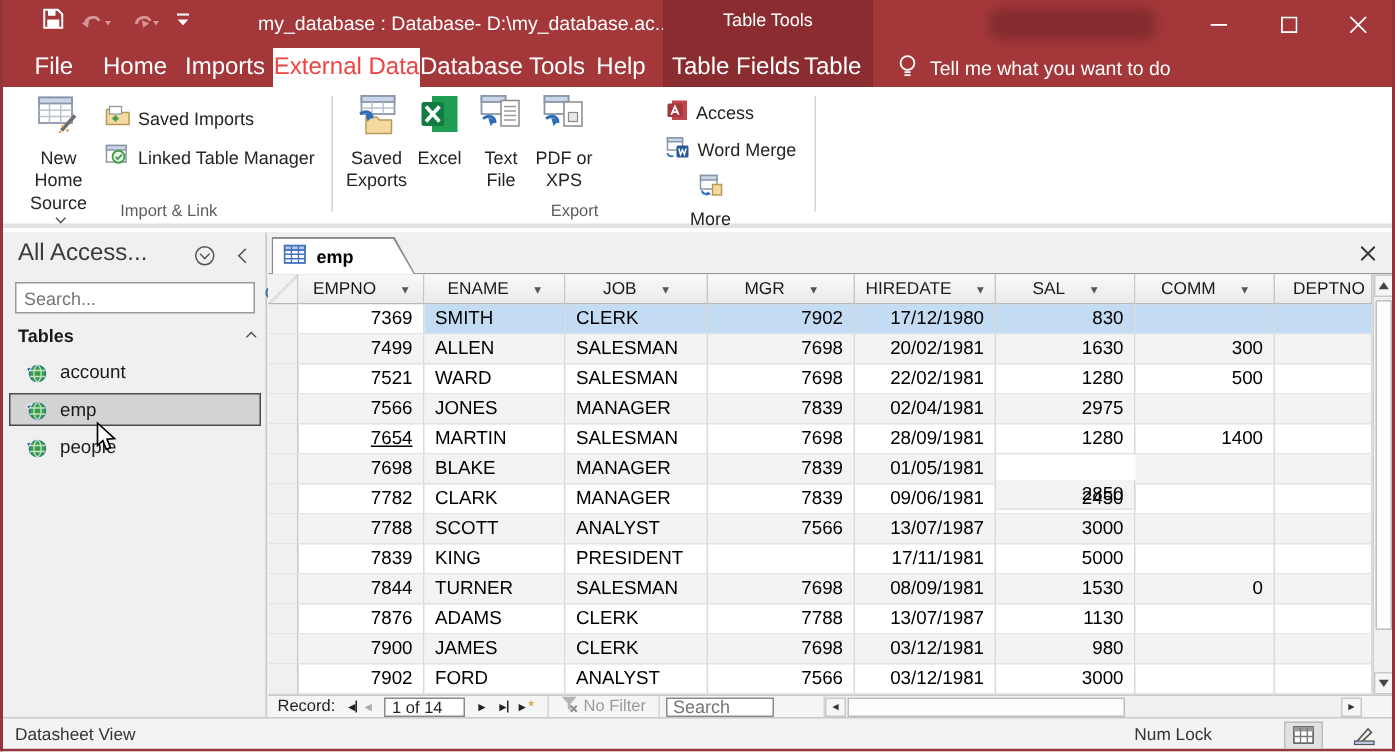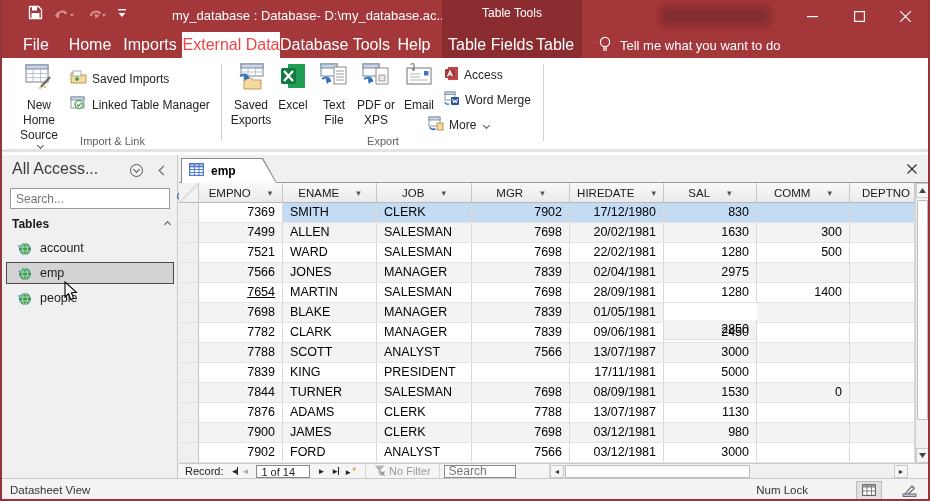--- a/index.html
+++ b/index.html
@@ -278,31 +278,20 @@
             <rect x="2" y="2" width="16" height="4" fill="#c9d5e8" stroke="#8a97a8" stroke-width="1.2"></rect>
             <path d="M15 6 h12 v16 h-12 z" fill="#fff" stroke="#8a8a8a" stroke-width="1"></path>
             <rect x="18" y="13" width="6" height="6" fill="#e8e8e8" stroke="#8a8a8a" stroke-width="0.8"></rect>
             <path d="M3 17 C8 14 11 16 11 20" fill="none" stroke="#2f6fba" stroke-width="2"></path>
             <path d="M12 18 l-4 4 l-1.5 -5.5 z" fill="#2f6fba"></path>
           </svg>
       </span>
       <span>PDF or XPS</span>
     </div>
 
-    <div class="bigbtn" style="left:398px; width:38px;">
-      <span class="ic">
-        <svg width="30" height="28" viewBox="0 0 30 28">
-            <rect x="3" y="6" width="24" height="16" fill="#fff" stroke="#8a8a8a" stroke-width="1.2"></rect>
-            <rect x="20" y="9" width="4.5" height="4.5" fill="#4472c4"></rect>
-            <path d="M6 12h10 M6 15h10 M6 18h18" stroke="#b5b5b5" stroke-width="1"></path>
-            <path d="M7 3 C7 1,10 1,10 3 l0 6 C10 8,8 8,8 6.5" fill="none" stroke="#7a7a7a" stroke-width="1.2"></path>
-          </svg>
-      </span>
-      <span>Email</span>
-    </div>
 
     <div class="smallbtn" style="left:442px; top:8px;">
       <span>
         <svg width="15" height="15" viewBox="0 0 15 15">
             <rect x="4" y="1" width="10" height="13" fill="#c2454d"></rect>
             <rect x="1" y="3" width="10" height="9" rx="1" fill="#a4373a"></rect>
             <path d="M3.5 10.5 L6 5 L8.5 10.5 M4.4 8.7 h3.2" stroke="#fff" stroke-width="1.2" fill="none"></path>
           </svg>
       </span>
       <span>Access</span>
@@ -314,21 +303,21 @@
             <rect x="1" y="1" width="10" height="8" fill="#fff" stroke="#8a97a8" stroke-width="1"></rect>
             <rect x="1" y="1" width="10" height="2.5" fill="#c9d5e8" stroke="#8a97a8" stroke-width="1"></rect>
             <rect x="7" y="6" width="8" height="8" rx="1" fill="#2b579a"></rect>
             <path d="M8.6 8 l1.1 4 l1.3 -3 l1.3 3 l1.1 -4" stroke="#fff" stroke-width="1" fill="none"></path>
             <path d="M1 11 C1 13 3 13.5 5 13" fill="none" stroke="#2f6fba" stroke-width="1.2"></path>
           </svg>
       </span>
       <span>Word Merge</span>
     </div>
 
-    <div class="smallbtn" style="left:426px; top:58px;">
+    <div class="smallbtn" style="left:458px; top:58px;flex-direction:column;">
       <span>
         <svg width="16" height="15" viewBox="0 0 16 15">
             <rect x="1" y="1" width="11" height="9" fill="#fff" stroke="#8a97a8" stroke-width="1"></rect>
             <rect x="1" y="1" width="11" height="3" fill="#c9d5e8" stroke="#8a97a8" stroke-width="1"></rect>
             <rect x="9" y="7" width="6" height="7" fill="#f5d9a0" stroke="#b99a55" stroke-width="1"></rect>
             <path d="M2 11 C2 13 4 13.5 6 13" fill="none" stroke="#2f6fba" stroke-width="1.4"></path>
             <path d="M8 13.5 l-3.5 1 l1.5 -3 z" fill="#2f6fba"></path>
           </svg>
       </span>
       <span>More</span>

